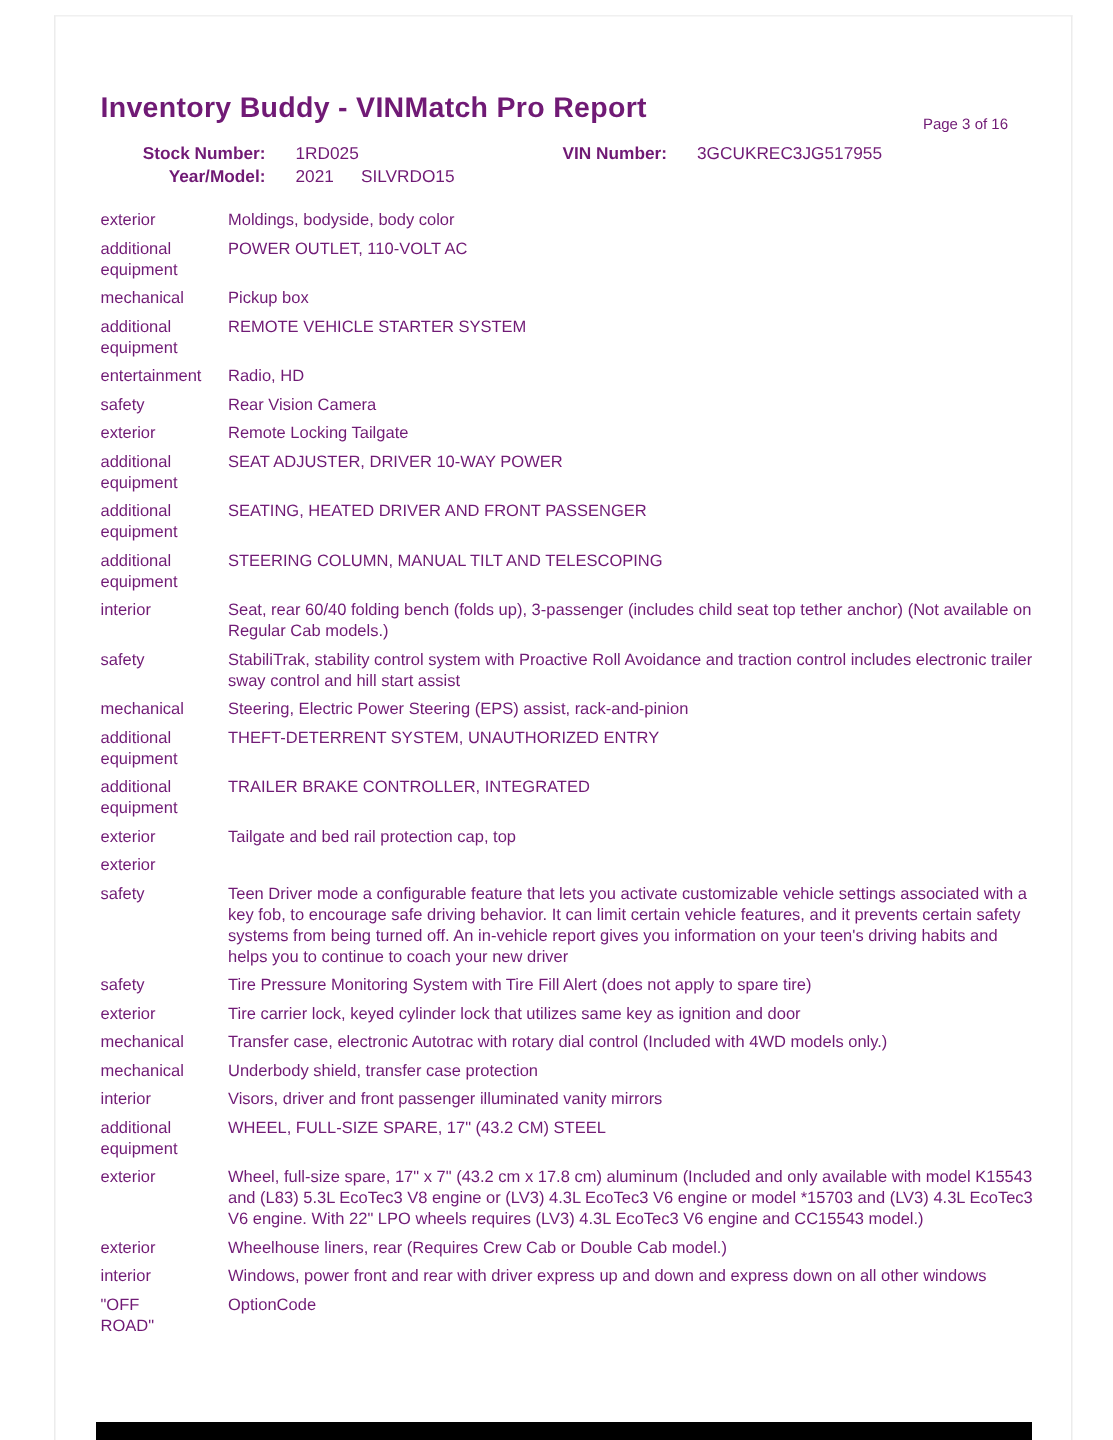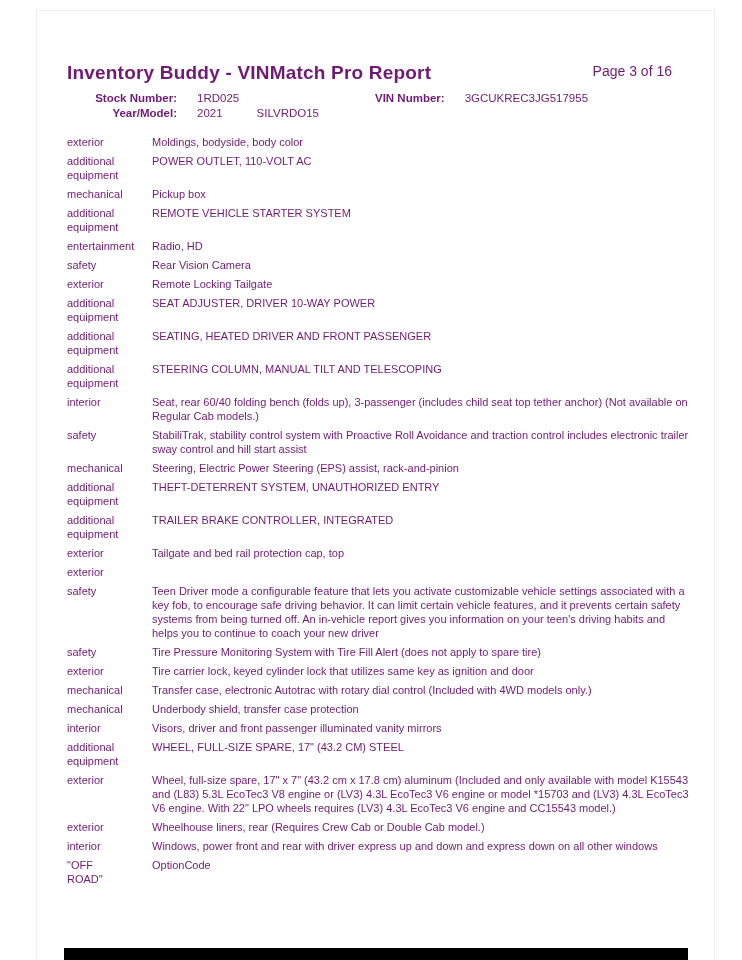--- a/index.html
+++ b/index.html
@@ -32,40 +32,40 @@
     justify-content: space-between;
     align-items: flex-start;
   }
   .report-title {
     font-size: 19px;
     font-weight: bold;
     letter-spacing: 0.2px;
     margin: 0;
   }
   .page-indicator {
-    font-size: 14px;
-    margin-top: 1px;
+    font-size: 10px;
+    margin-top: 16px;
     padding-right: 18px;
     white-space: nowrap;
   }
   .info {
     position: relative;
     margin-top: 7px;
     font-size: 11.5px;
     line-height: 15px;
   }
   .info-line { position: relative; }
   .info-label {
     display: inline-block;
     width: 110px;
     text-align: right;
     font-weight: bold;
   }
   .info-value { margin-left: 20px; }
-  .model-value { margin-left: 34px; }
+  .model-value { margin-left: 18px; }
   .vin-group {
     position: absolute;
     left: 308px;
     top: 0;
     white-space: nowrap;
   }
   .vin-group .info-label { width: auto; }
   .rows {
     margin-top: 14px;
   }

